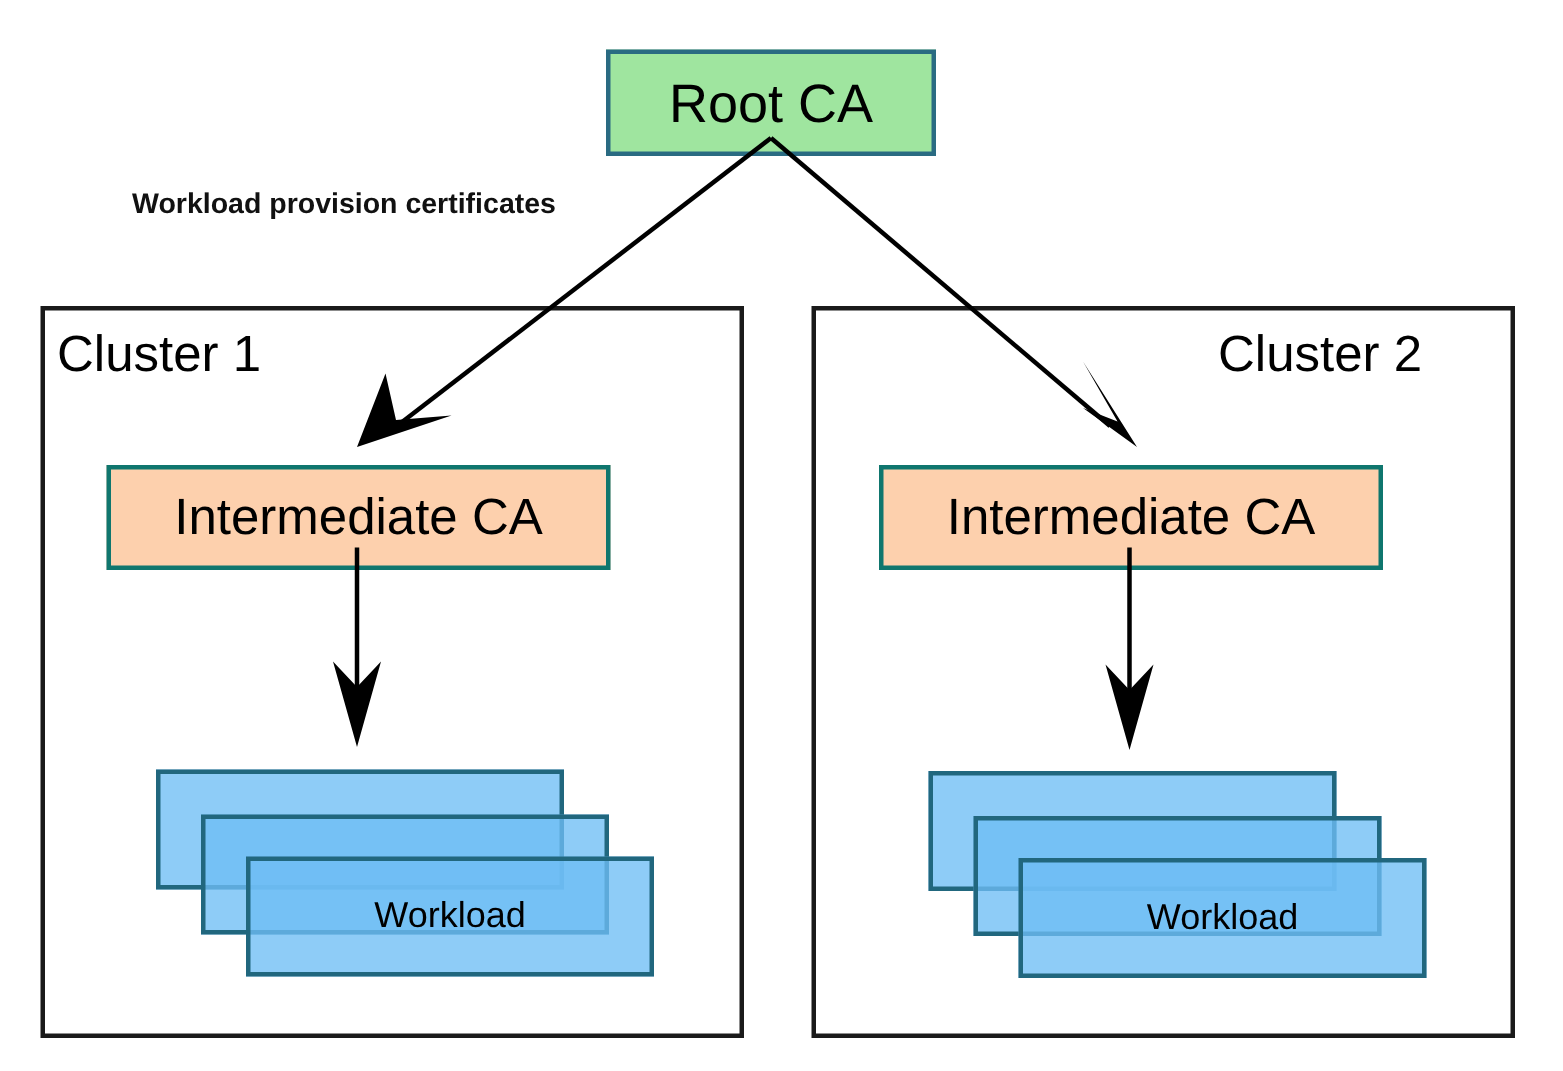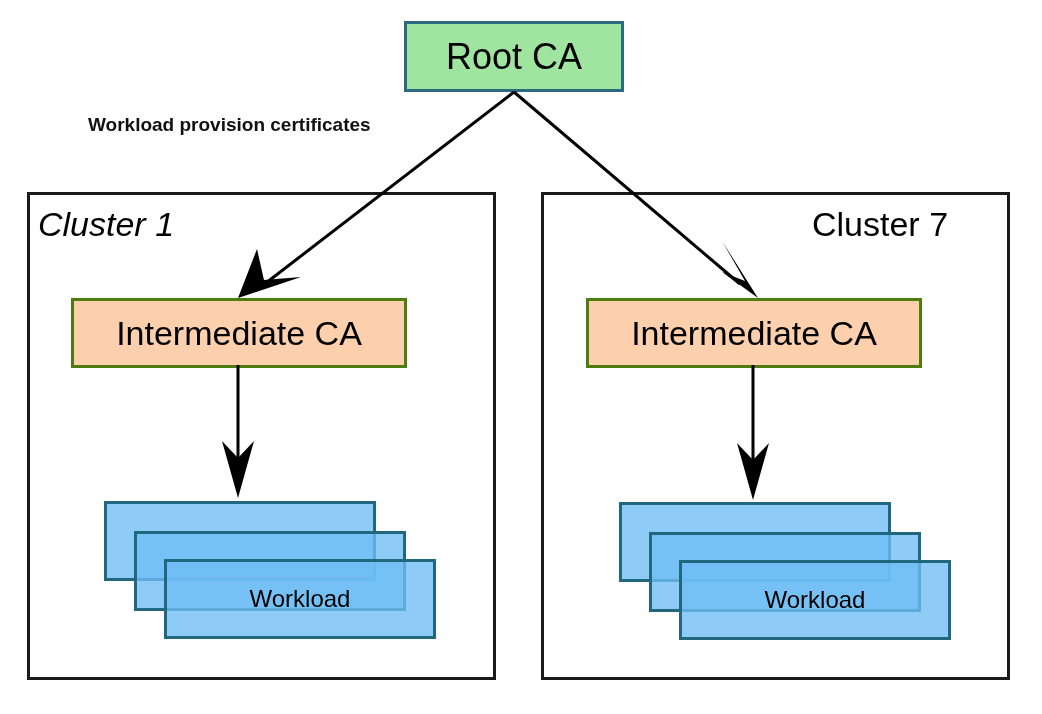--- a/index.html
+++ b/index.html
@@ -1,41 +1,41 @@
 <!DOCTYPE html>
 <html><head>
 <meta charset="utf-8">
 <style>
   html, body { margin: 0; padding: 0; background: #ffffff; }
   body { width: 1042px; height: 714px; position: relative; overflow: hidden;
          font-family: "Liberation Sans", sans-serif; }
-  .abs { position: absolute; box-sizing: border-box; }
+  .abs { position: absolute; box-sizing: border-box; margin-top: 12px; }
   .node { display: flex; align-items: center; justify-content: center; color: #000; }
   .root { left: 404px; top: 21px; width: 220px; height: 71px; background: #9fe59f;
           border: 3px solid #2a6b82; font-size: 36px; }
   .cluster { border: 3px solid #1a1a1a; background: transparent; }
   .c1 { left: 27px; top: 192px; width: 469px; height: 488px; }
   .c2 { left: 541px; top: 192px; width: 469px; height: 488px; }
   .cluster-label { font-size: 34px; color: #000; }
-  .cl1 { left: 38px; top: 205px; font-style: italic; }
+  .cl1 { left: 38px; top: 205px; }
   .cl2 { left: 812px; top: 205px; }
-  .inter { height: 70px; background: #fdd0ad; border: 3px solid #4d7c0f; font-size: 34px; }
+  .inter { height: 70px; background: #fdd0ad; border: 3px solid #0f766e; font-size: 34px; }
   .i1 { left: 71px; top: 298px; width: 336px; }
   .i2 { left: 586px; top: 298px; width: 336px; }
   .wl { height: 80px; width: 272px; background: rgba(110,190,245,0.78); border: 3px solid #21677e; font-size: 24px; }
   .caption { left: 88px; top: 114px; font-size: 19px; font-weight: bold; color: #111; }
   svg.arrows { position: absolute; left: 0; top: 0; }
 </style>
 </head>
 <body>
 
 <div class="abs cluster c1"></div>
 <div class="abs cluster c2"></div>
 <div class="abs cluster-label cl1">Cluster 1</div>
-<div class="abs cluster-label cl2">Cluster 7</div>
+<div class="abs cluster-label cl2">Cluster 2</div>
 
 <div class="abs node root">
   <span>Root CA</span>
 </div>
 
 <div class="abs caption">Workload provision certificates</div>
 
 <div class="abs node inter i1">
   <span>Intermediate CA</span>
 </div>

